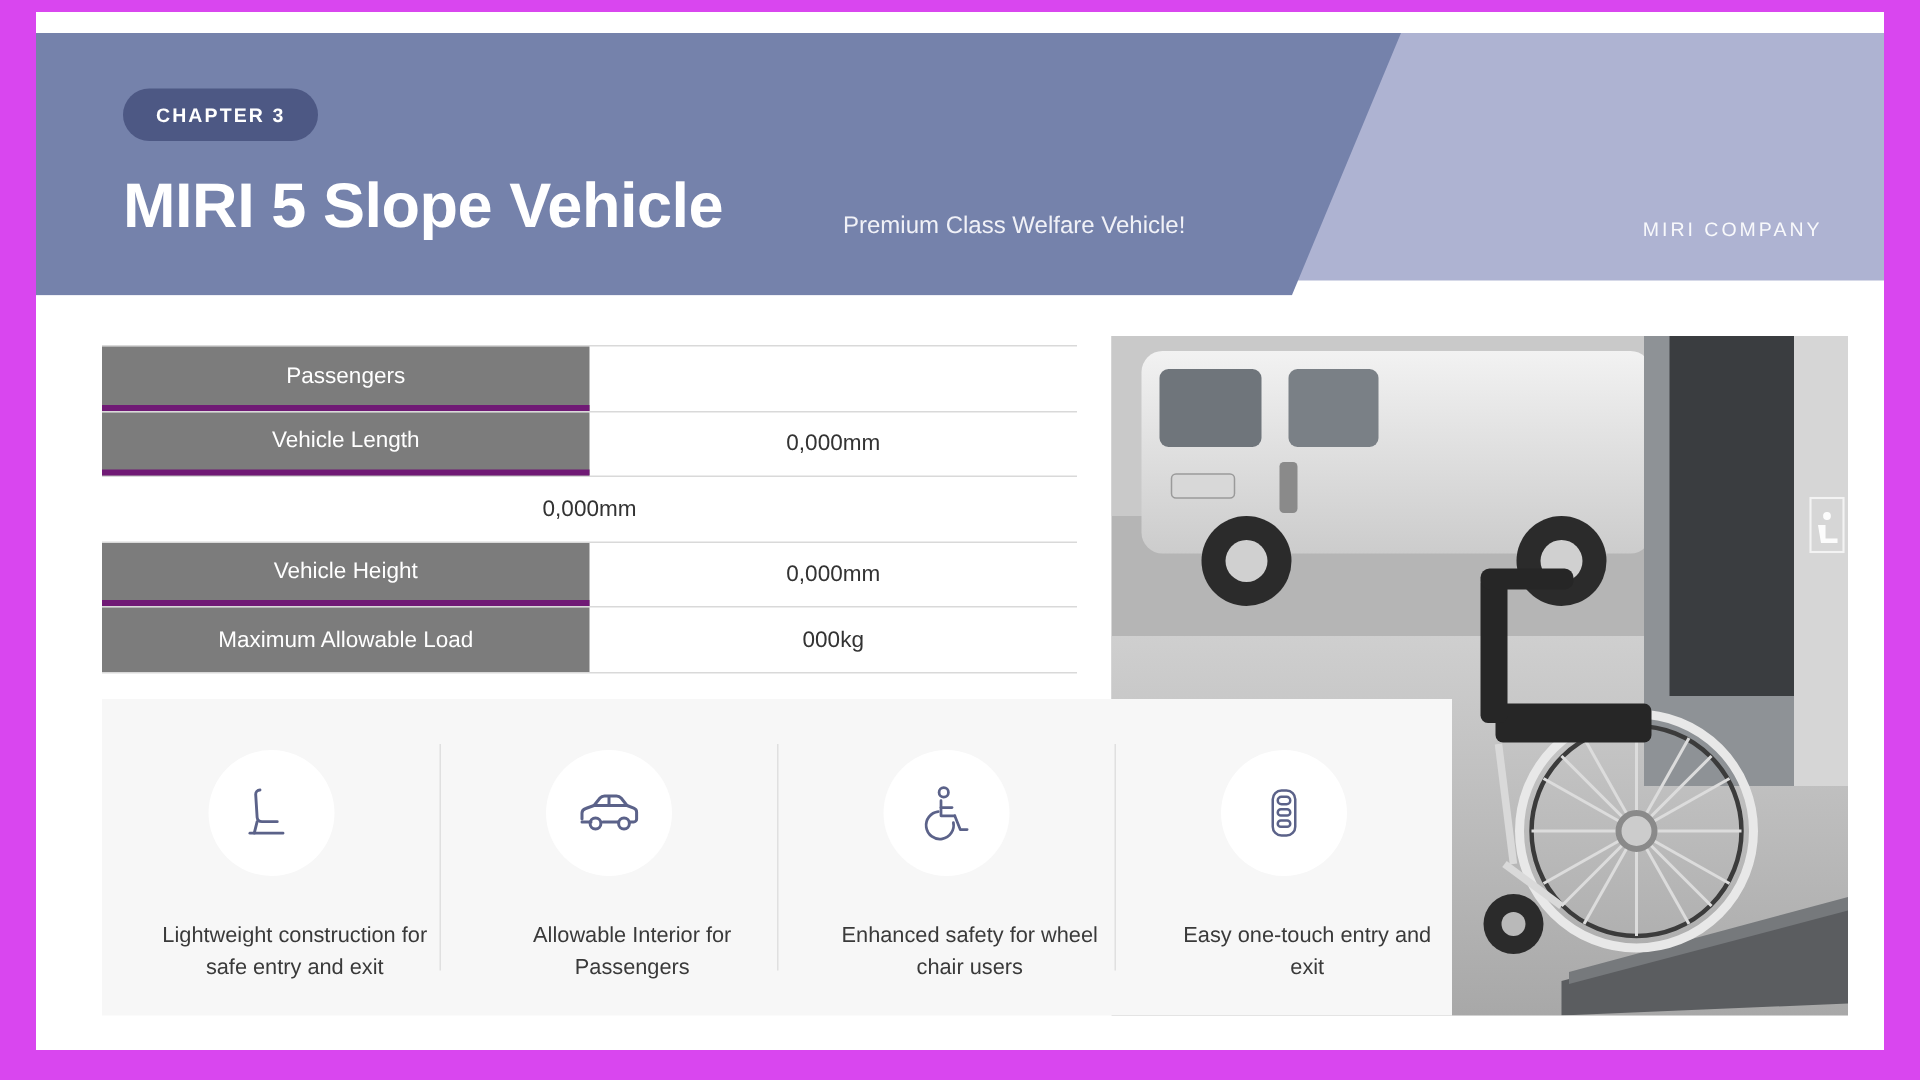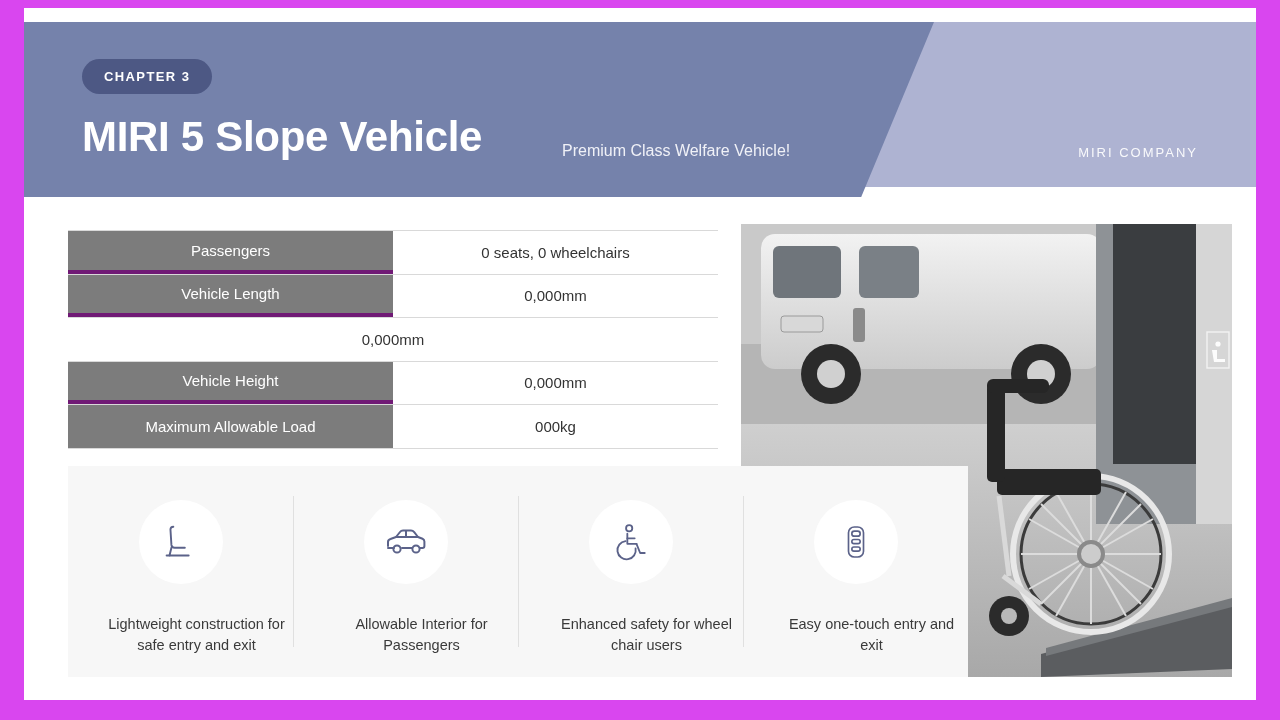--- a/index.html
+++ b/index.html
@@ -78,21 +78,21 @@
   .subtitle {
     position: absolute;
     left: 562px;
     top: 142px;
     color: #f0f1f7;
     font-size: 16px;
   }
 
   .company-label {
     position: absolute;
-    right: 82px;
+    right: 65px;
     top: 145px;
     color: #ffffff;
     font-size: 13px;
     letter-spacing: 2px;
     opacity: 0.92;
   }
 
   
   .spec-table {
     position: absolute;
@@ -200,21 +200,20 @@
   <div class="header-shape"></div>
 
   <div class="chapter-pill">CHAPTER 3</div>
   <div class="main-title">MIRI 5 Slope Vehicle</div>
   <div class="subtitle">Premium Class Welfare Vehicle!</div>
   <div class="company-label">MIRI COMPANY</div>
 
   <div class="spec-table">
     <div class="spec-row">
       <div class="spec-label">Passengers</div>
-      <div class="spec-value">0 seats, 0 wheelchairs</div>
     </div>
     <div class="spec-row">
       <div class="spec-label">Vehicle Length</div>
       <div class="spec-value">0,000mm</div>
     </div>
     <div class="spec-row">
       <div class="spec-value">0,000mm</div>
     </div>
     <div class="spec-row">
       <div class="spec-label">Vehicle Height</div>

